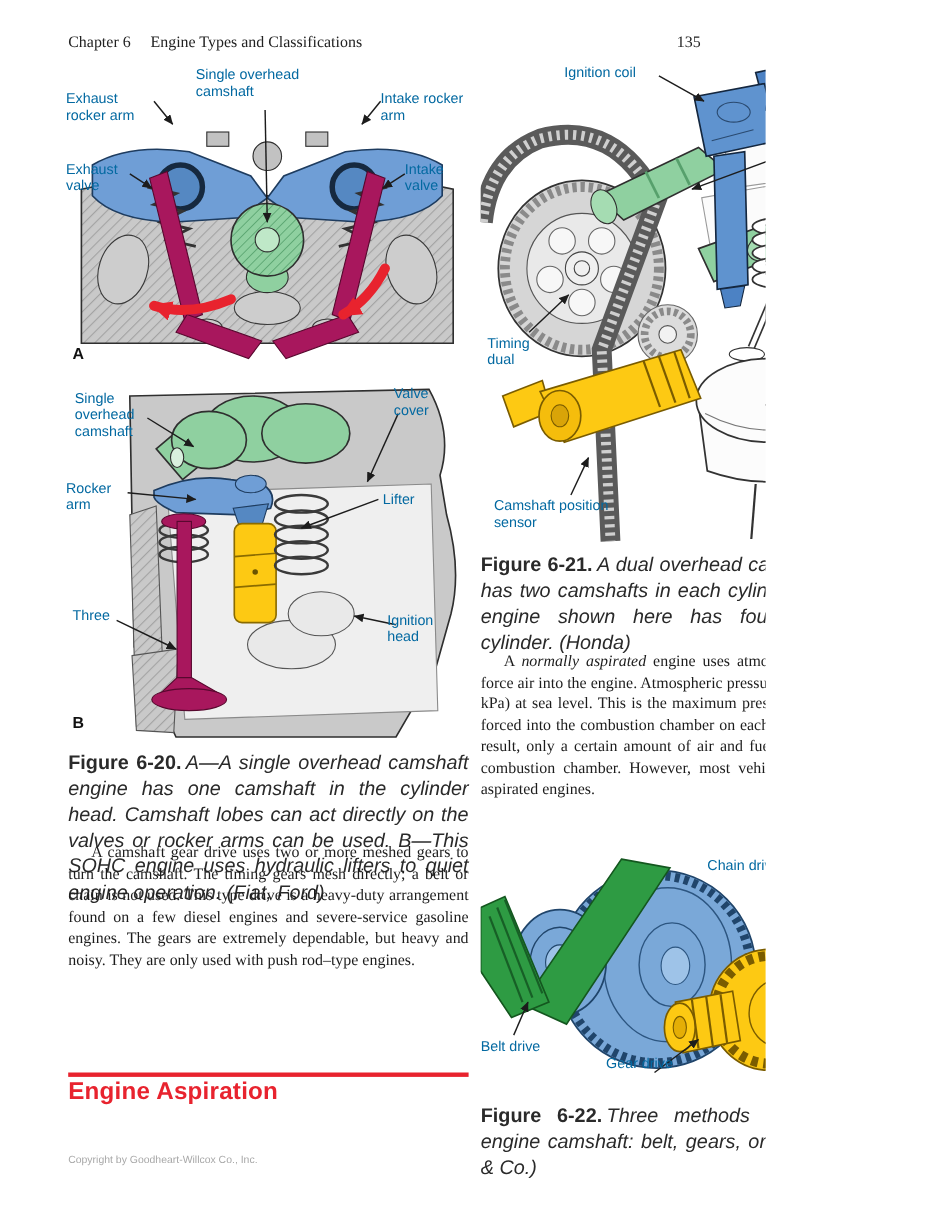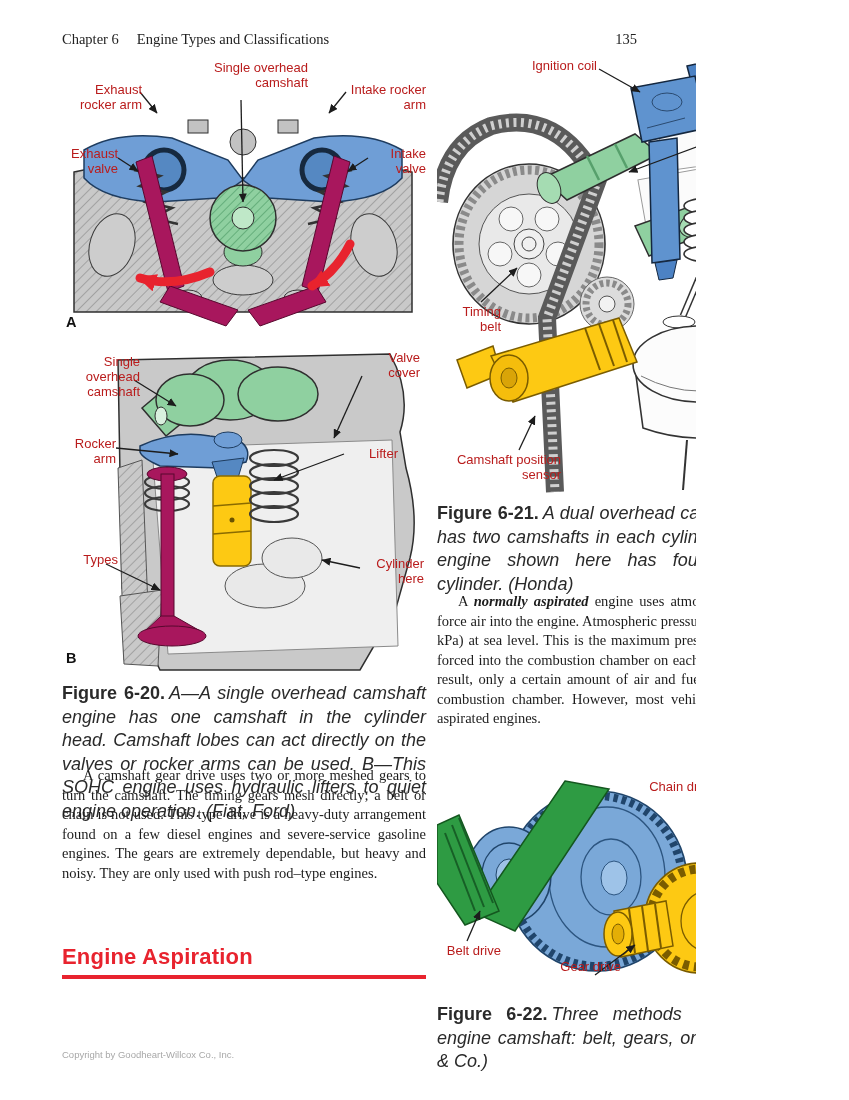--- a/index.html
+++ b/index.html
@@ -4,32 +4,32 @@
 <style>
   html,body{margin:0;padding:0;background:#ffffff;}
   .page{position:relative;width:696px;height:1100px;background:#ffffff;overflow:hidden;
         font-family:"Liberation Serif",serif;color:#1c1c1c;}
   .running-head{position:absolute;left:62px;top:31px;font-size:14.5px;color:#222;}
   .running-head .rh-title{margin-left:18px;}
   .page-number{position:absolute;right:59px;top:31px;font-size:14.5px;color:#222;margin-left:40px;}
   .fig-wrap{position:absolute;}
   .fig-wrap svg{position:absolute;left:0;top:0;}
   .fig-label{position:absolute;font-family:"Liberation Sans",sans-serif;font-size:13px;
-             line-height:1.16;color:#b91c1c;text-align:right;}
+             line-height:1.16;color:#0369a1;text-align:left;}
   .panel-letter{position:absolute;font-family:"Liberation Sans",sans-serif;font-weight:bold;
                 font-size:14.5px;color:#111;}
   .caption{position:absolute;font-family:"Liberation Sans",sans-serif;font-size:18px;
            line-height:1.31;color:#2a2a2a;text-align:justify;}
   .cap-label{font-weight:bold;margin-right:4px;}
   .cap-text{font-style:italic;}
   .body-block{position:absolute;}
   .body-block p{margin:0;text-align:justify;font-size:14.5px;line-height:1.345;}
   .body-block p.indent{text-indent:21px;}
   .bold{font-weight:bold;}
-  .bolditalic{font-weight:bold;font-style:italic;}
+  .bolditalic{font-weight:normal;font-style:italic;}
   .section-heading{position:absolute;font-family:"Liberation Sans",sans-serif;font-weight:bold;
                    font-size:22px;letter-spacing:.2px;color:#e8232e;}
   .heading-rule{position:absolute;height:3.5px;background:#e8232e;}
   .copyright{position:absolute;font-family:"Liberation Sans",sans-serif;font-size:9.5px;color:#a8a8a8;text-align:right;}
 </style>
 </head>
 <body>
 
 <svg width="0" height="0" style="position:absolute" aria-hidden="true">
   <defs>
@@ -171,34 +171,34 @@
         <line x1="56" y1="100" x2="118" y2="106" marker-end="url(#m-arrow)"></line>
         <line x1="284" y1="106" x2="214" y2="132" marker-end="url(#m-arrow)"></line>
         <line x1="46" y1="216" x2="100" y2="242" marker-end="url(#m-arrow)"></line>
         <line x1="300" y1="220" x2="262" y2="212" marker-end="url(#m-arrow)"></line>
       </g>
     </svg>
     <div class="fig-label" style="left:8px;top:6px;width:72px">Single overhead camshaft</div>
     <div class="fig-label" style="left:298px;top:2px;width:62px">Valve cover</div>
     <div class="fig-label" style="left:0px;top:88px;width:56px">Rocker arm</div>
     <div class="fig-label" style="left:288px;top:98px;width:50px">Lifter</div>
-    <div class="fig-label" style="left:6px;top:204px;width:52px">Types</div>
-    <div class="fig-label" style="left:292px;top:208px;width:72px">Cylinder here</div>
+    <div class="fig-label" style="left:6px;top:204px;width:52px">Three</div>
+    <div class="fig-label" style="left:292px;top:208px;width:72px">Ignition head</div>
     <div class="panel-letter" style="left:6px;top:302px">B</div>
   </div>
 
   <div class="caption" style="left:62px;top:682px;width:364px">
     <span class="cap-label">Figure 6-20.</span><span class="cap-text">A—A single overhead camshaft engine has one camshaft in the cylinder head. Camshaft lobes can act directly on the valves or rocker arms can be used. B—This SOHC engine uses hydraulic lifters to quiet engine operation. (Fiat, Ford)</span>
   </div>
 
   <div class="body-block" style="left:62px;top:766px;width:364px">
     <p class="indent">A camshaft gear drive uses two or more meshed gears to turn the camshaft. The timing gears mesh directly; a belt or chain is not used. This type drive is a heavy-duty arrangement found on a few diesel engines and severe-service gasoline engines. The gears are extremely dependable, but heavy and noisy. They are only used with push rod–type engines.</p>
   </div>
 
-  <div class="section-heading" style="left:62px;top:944px">Engine Aspiration</div>
+  <div class="section-heading" style="left:62px;top:979px">Engine Aspiration</div>
   <div class="heading-rule" style="left:62px;top:975px;width:364px"></div>
 
 
   <div class="copyright" style="left:62px;top:1049px">Copyright by Goodheart-Willcox Co., Inc.</div>
 
   <div class="fig-wrap" style="left:437px;top:56px;width:378px;height:440px">
     <svg width="378" height="440" viewBox="0 0 378 440">
       <g stroke="#9a9a9a" fill="#fbfbfb">
         <rect x="222" y="42" width="108" height="66" transform="rotate(-8 276 75)"></rect>
         <rect x="206" y="112" width="130" height="70" transform="rotate(-10 271 147)"></rect>
@@ -285,21 +285,21 @@
       <g stroke="#1c1c1c" stroke-width="1.3">
         <line x1="162" y1="13" x2="203" y2="36" marker-end="url(#m-arrow)"></line>
         <line x1="262" y1="90" x2="192" y2="116" marker-end="url(#m-arrow)"></line>
         <line x1="292" y1="96" x2="287" y2="134" marker-end="url(#m-arrow)"></line>
         <line x1="44" y1="246" x2="80" y2="212" marker-end="url(#m-arrow)"></line>
         <line x1="82" y1="394" x2="98" y2="360" marker-end="url(#m-arrow)"></line>
       </g>
     </svg>
     <div class="fig-label" style="left:76px;top:2px;width:84px">Ignition coil</div>
     <div class="fig-label" style="left:264px;top:62px;width:92px">Dual camshafts</div>
-    <div class="fig-label" style="left:6px;top:248px;width:58px">Timing belt</div>
+    <div class="fig-label" style="left:6px;top:248px;width:58px">Timing dual</div>
     <div class="fig-label" style="left:12px;top:396px;width:112px">Camshaft position sensor</div>
   </div>
 
   <div class="caption" style="left:437px;top:502px;width:376px">
     <span class="cap-label">Figure 6-21.</span><span class="cap-text">A dual overhead camshaft engine has two camshafts in each cylinder head. The engine shown here has four valves per cylinder. (Honda)</span>
   </div>
 
   <div class="body-block" style="left:437px;top:592px;width:376px">
     <p class="indent"><span>A </span><span class="bolditalic">normally aspirated</span><span> engine uses atmospheric pressure to force air into the engine. Atmospheric pressure is 14.7 psi (101.4 kPa) at sea level. This is the maximum pressure at which air is forced into the combustion chamber on each intake stroke. As a result, only a certain amount of air and fuel is forced into the combustion chamber. However, most vehicles have normally aspirated engines.</span></p>
   </div>

